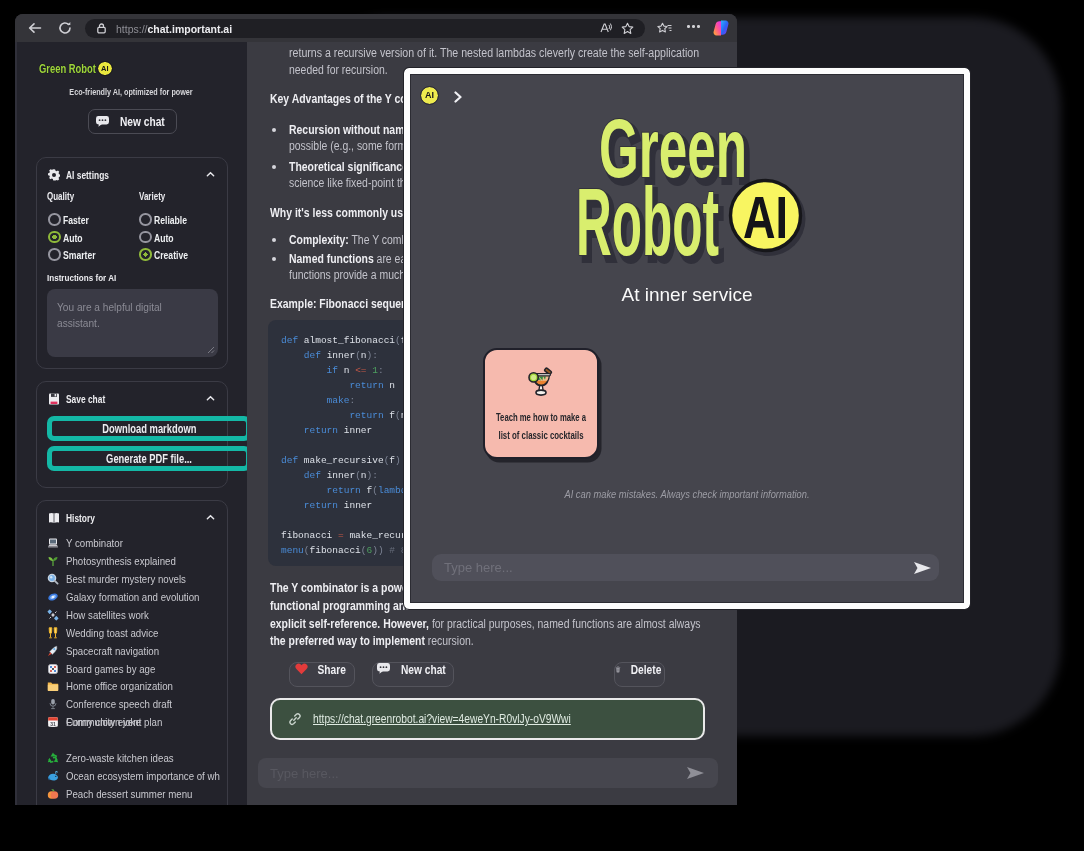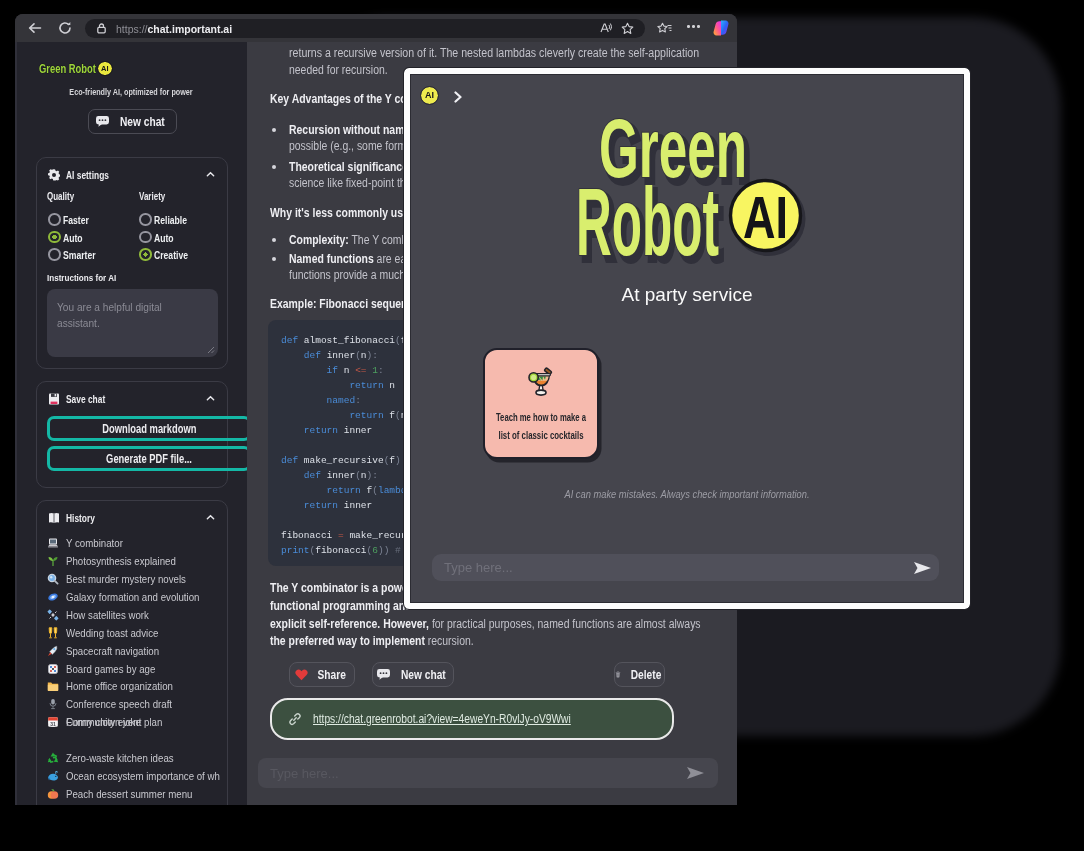--- a/index.html
+++ b/index.html
@@ -9,30 +9,30 @@
 #win{position:absolute;left:15px;top:14px;width:722px;height:791px;border-radius:8px 8px 0 0;background:#343439;overflow:hidden}
 #chrome{position:absolute;left:0;top:0;width:722px;height:28px;background:#343439}
 #pill{position:absolute;left:70px;top:5px;width:560px;height:19px;border-radius:10px;background:#1f1f24}
 #page{position:absolute;left:0;top:28px;width:722px;height:763px;display:flex}
 #side{position:relative;width:232px;height:763px;background:#23232b;flex:none}
 #main{position:relative;flex:1;height:763px;background:#3b3b42;overflow:hidden}
 .panel{position:absolute;left:21px;width:192px;border:1px solid #3b3b45;border-radius:10px;background:#23232b}
 .phead{position:absolute;left:11px;top:11px;display:flex;align-items:center;gap:6px;color:#ededf0;font-size:10.5px;font-weight:bold}
 .phead span{display:inline-block;transform:scaleX(.8);transform-origin:0 50%;white-space:nowrap}
 .caret{position:absolute;right:12px;top:12px;width:9px;height:9px}
-.sbtn{position:absolute;left:10px;width:204px;height:25px;border:3px solid #14b8a6;border-radius:7px;color:#ececf0;font-size:12px;font-weight:bold;display:flex;align-items:center;justify-content:center;background:transparent}
+.sbtn{position:absolute;left:10px;width:204px;height:25px;border:5px solid #14b8a6;border-radius:7px;color:#ececf0;font-size:12px;font-weight:bold;display:flex;align-items:center;justify-content:center;background:transparent}
 .sbtn span{display:inline-block;transform:scaleX(.78);white-space:nowrap}
 .radio{position:absolute;width:12.5px;height:12.5px;border-radius:50%;border:2px solid #95959f}
 .radio.on{border-color:#8fb93a;background:radial-gradient(circle,#8fb93a 0 2.1px,#23232b 2.2px)}
 .rlabel{position:absolute;color:#eef0f2;font-size:10.5px;font-weight:bold;transform:scaleX(.82);transform-origin:0 0}
 .hitem{position:absolute;left:10px;height:18px;display:flex;align-items:center;gap:7px;color:#c9c9cf;font-size:11px;white-space:nowrap}
 .hitem span{display:inline-block;transform:scaleX(.88);transform-origin:0 50%}
 .mline{position:absolute;white-space:nowrap;font-size:12px;color:#c3c3cb;transform:scaleX(.87);transform-origin:0 0}
 .mline b{color:#eeeef2}
-.mbtn{position:absolute;height:25px;border:1px solid #54545c;border-radius:8px;background:#3e3e46;color:#f0f0f4;font-size:12px;font-weight:bold;display:flex;align-items:center;justify-content:center;gap:7px}
+.mbtn{position:absolute;height:25px;border:1px solid #54545c;border-radius:8px;background:#3e3e46;color:#f0f0f4;font-size:12px;font-weight:bold;display:flex;justify-content:center;gap:7px}
 #modal{position:absolute;left:404px;top:68px;width:566px;height:541px;background:#45454d;border:6px solid #fdfdfd;border-radius:5px;outline:1px solid #222228;box-shadow:inset 0 0 0 1px #2c2c33}
 #code{font-family:"Liberation Mono",monospace;font-size:9.5px;line-height:15px;padding:13px 0 0 13px;color:#aeb4c0;white-space:pre}
 .kw{color:#4a8cd8}.fn{color:#dde1e8;font-weight:normal}.op{color:#c75847}.num{color:#4d9e5f}.pu{color:#7d8494}.cm{color:#666c7a}
 .card{position:absolute;top:274px;width:116px;height:111px;border:2px solid #20202a;border-radius:14px;box-shadow:2.5px 3.5px 0 rgba(10,10,16,.55)}
 .cardtxt{position:absolute;left:0;top:56px}
 .cardicon{position:absolute;left:50%;top:17px;transform:translateX(-50%)}
 </style>
 </head>
 <body>
 <div id="shadow"></div>
@@ -311,31 +311,31 @@
       <div class="mline" style="left:42px;top:191.4px"><b>Complexity:</b> The Y combinator is harder to understand</div>
       <i class="abs" style="left:25px;top:215px;width:4px;height:4px;border-radius:50%;background:#d5d5db"></i>
       <div class="mline" style="left:42px;top:210.2px"><b>Named functions</b> are easier to read, and named</div>
       <div class="mline" style="left:42px;top:225.6px">functions provide a much clearer way to recurse.</div>
       <div class="mline" style="left:23px;top:255px"><b>Example: Fibonacci sequence</b></div>
       <div class="abs" style="left:21px;top:278px;width:430px;height:246px;background:#2d313c;border-radius:8px">
         <pre id="code"><span class="kw">def</span> <span class="fn">almost_fibonacci</span><span class="pu">(</span><span class="fn">f</span><span class="pu">):</span>
     <span class="kw">def</span> <span class="fn">inner</span><span class="pu">(</span><span class="fn">n</span><span class="pu">):</span>
         <span class="kw">if</span> <span class="fn">n</span> <span class="op">&lt;=</span> <span class="num">1</span><span class="pu">:</span>
             <span class="kw">return</span> <span class="fn">n</span>
-        <span class="kw">named</span><span class="pu">:</span>
+        <span class="kw">make</span><span class="pu">:</span>
             <span class="kw">return</span> <span class="fn">f</span><span class="pu">(</span><span class="fn">n</span> <span class="op">-</span> <span class="num">1</span><span class="pu">)</span> <span class="op">+</span> <span class="fn">f</span><span class="pu">(</span><span class="fn">n</span> <span class="op">-</span> <span class="num">2</span><span class="pu">)</span>
     <span class="kw">return</span> <span class="fn">inner</span>
 
 <span class="kw">def</span> <span class="fn">make_recursive</span><span class="pu">(</span><span class="fn">f</span><span class="pu">):</span>
     <span class="kw">def</span> <span class="fn">inner</span><span class="pu">(</span><span class="fn">n</span><span class="pu">):</span>
         <span class="kw">return</span> <span class="fn">f</span><span class="pu">(</span><span class="kw">lambda</span> <span class="fn">x</span><span class="pu">:</span> <span class="fn">inner</span><span class="pu">(</span><span class="fn">x</span><span class="pu">))(</span><span class="fn">n</span><span class="pu">)</span>
     <span class="kw">return</span> <span class="fn">inner</span>
 
 <span class="fn">fibonacci</span> <span class="op">=</span> <span class="fn">make_recursive</span><span class="pu">(</span><span class="fn">almost_fibonacci</span><span class="pu">)</span>
-<span class="kw">print</span><span class="pu">(</span><span class="fn">fibonacci</span><span class="pu">(</span><span class="num">6</span><span class="pu">))</span> <span class="cm"># 8</span></pre>
+<span class="kw">menu</span><span class="pu">(</span><span class="fn">fibonacci</span><span class="pu">(</span><span class="num">6</span><span class="pu">))</span> <span class="cm"># 8</span></pre>
       </div>
       <div class="mline" style="left:23px;top:539px"><b>The Y combinator is a powerful concept from the theory of</b></div>
       <div class="mline" style="left:23px;top:556.8px"><b>functional programming and</b> <b>shows how to achieve recursion</b></div>
       <div class="mline" style="left:23px;top:574.5px"><b>explicit self-reference. However,</b> for practical purposes, named functions are almost always</div>
       <div class="mline" style="left:23px;top:592.3px"><b>the preferred way to implement</b> recursion.</div>
       <div class="mbtn" style="left:42px;top:620px;width:66px">
           <svg width="13" height="12" viewBox="0 0 13 12">
             <path d="M6.5 11.2L1.4 6A3.1 3.1 0 0 1 5.8 1.6l.7.7.7-.7A3.1 3.1 0 0 1 11.6 6z" fill="#e23b3b"></path>
           </svg>
           <span style="display:inline-block;transform:scaleX(.85)">Share</span>
@@ -352,21 +352,21 @@
         </div>
       <div class="mbtn" style="left:367px;top:620px;width:51px">
           <svg width="12" height="13" viewBox="0 0 12 13">
             <path d="M2.5 3.5h7l-.6 8a1 1 0 0 1-1 .9h-3.8a1 1 0 0 1-1-.9z" fill="#9a9aa2"></path>
             <rect x="1.2" y="2" width="9.6" height="1.2" rx=".6" fill="#9a9aa2"></rect>
             <path d="M4.4 2V1.2q0-.6.6-.6h2q.6 0 .6.6V2" fill="none" stroke="#9a9aa2" stroke-width="1"></path>
             <path d="M4.4 5v5M6 5v5M7.6 5v5" stroke="#6a6a72" stroke-width=".7"></path>
           </svg>
           <span style="display:inline-block;transform:scaleX(.85)">Delete</span>
         </div>
-      <div class="abs" style="left:23px;top:656px;width:404px;height:42px;border:2px solid #e9e9e9;border-radius:18px;background:#3c5040;display:flex;align-items:center">
+      <div class="abs" style="left:23px;top:656px;width:435px;height:42px;border:2px solid #e9e9e9;border-radius:10px;background:#3c5040;display:flex;align-items:center">
         <svg style="margin-left:16px" width="14" height="14" viewBox="0 0 14 14">
             <path d="M5.8 8.2l2.4-2.4M4.2 7l-1.7 1.7a2.2 2.2 0 0 0 3.1 3.1L7.3 10M6.7 4l1.7-1.7a2.2 2.2 0 0 1 3.1 3.1L9.8 7" stroke="#c9d4cc" stroke-width="1.4" fill="none" stroke-linecap="round"></path>
           </svg>
         <span style="margin-left:11px;font-size:12.5px;color:#dfeae1;text-decoration:underline;display:inline-block;transform:scaleX(.82);transform-origin:0 50%;white-space:nowrap">https://chat.greenrobot.ai?view=4eweYn-R0vlJy-oV9Wwi</span>
       </div>
       <div class="abs" style="left:11px;top:716px;width:460px;height:30px;border-radius:8px;background:#46464e;display:flex;align-items:center">
         <span style="margin-left:12px;font-size:13px;color:#585860">Type here...</span>
         <svg style="position:absolute;right:14px" width="17" height="12" viewBox="0 0 17 12">
             <path d="M0 0l17 6L0 12l3.5-6z" fill="#8f8f97"></path>
           </svg>
@@ -383,21 +383,21 @@
     <g font-family="Liberation Sans" font-weight="bold">
       <text x="189" y="103" font-size="84" textLength="148" lengthAdjust="spacingAndGlyphs" fill="#30303a" stroke="#30303a" stroke-width="6" transform="translate(4,5)">Green</text>
       <text x="189" y="103" font-size="84" textLength="148" lengthAdjust="spacingAndGlyphs" fill="#d9ee6e" stroke="#33333a" stroke-width="2" paint-order="stroke">Green</text>
       <text x="166" y="181" font-size="96" textLength="143" lengthAdjust="spacingAndGlyphs" fill="#30303a" stroke="#30303a" stroke-width="6" transform="translate(4,5)">Robot</text>
       <text x="166" y="181" font-size="96" textLength="143" lengthAdjust="spacingAndGlyphs" fill="#d9ee6e" stroke="#33333a" stroke-width="2" paint-order="stroke">Robot</text>
       <circle cx="358.5" cy="145" r="37" fill="#30303a"></circle>
       <circle cx="355.5" cy="141.5" r="35" fill="#f8f561" stroke="#16161a" stroke-width="3.4"></circle>
       <text x="355.5" y="163.5" font-size="60" textLength="45" lengthAdjust="spacingAndGlyphs" fill="#141418" text-anchor="middle">AI</text>
     </g>
   </svg>
-  <div class="abs" style="left:0;top:210px;width:554px;text-align:center;font-size:19px;color:#fafafa">At party service</div>
+  <div class="abs" style="left:0;top:210px;width:554px;text-align:center;font-size:19px;color:#fafafa">At inner service</div>
   <div class="card" style="left:73px;background:#f6baae">
     <svg class="cardicon" width="30" height="30" viewBox="0 0 30 30">
       <rect x="18.5" y="2.5" width="7" height="3.4" rx="1.2" transform="rotate(38 22 4.2)" fill="#9a5a22" stroke="#23232a" stroke-width="1.5"></rect>
       <path d="M7.2 7.5h16c0 7-3.6 11-8 11s-8-4-8-11z" fill="#ea822f" stroke="#23232a" stroke-width="1.7" stroke-linejoin="round"></path>
       <path d="M7.6 8h15.2c-.2 2.3-.8 4.2-1.7 5.7H9.3C8.4 12.2 7.8 10.3 7.6 8z" fill="#f2bb8e"></path>
       <path d="M13 9.5l3.5 4 .5-4.5 2 3.8.8-3.3" fill="#2e8f3c"></path>
       <path d="M12.5 9l2.5 4.5-3.5-1z" fill="#3aa54a"></path>
       <rect x="6" y="6.6" width="18.4" height="2.2" rx="1.1" fill="#f4f2ee" stroke="#23232a" stroke-width="1.2"></rect>
       <path d="M13.7 18.5h2.6l.9 5.5h-4.4z" fill="#f4f2ee" stroke="#23232a" stroke-width="1.4" stroke-linejoin="round"></path>
       <ellipse cx="15" cy="25.6" rx="5" ry="2.5" fill="#f4f2ee" stroke="#23232a" stroke-width="1.6"></ellipse>

